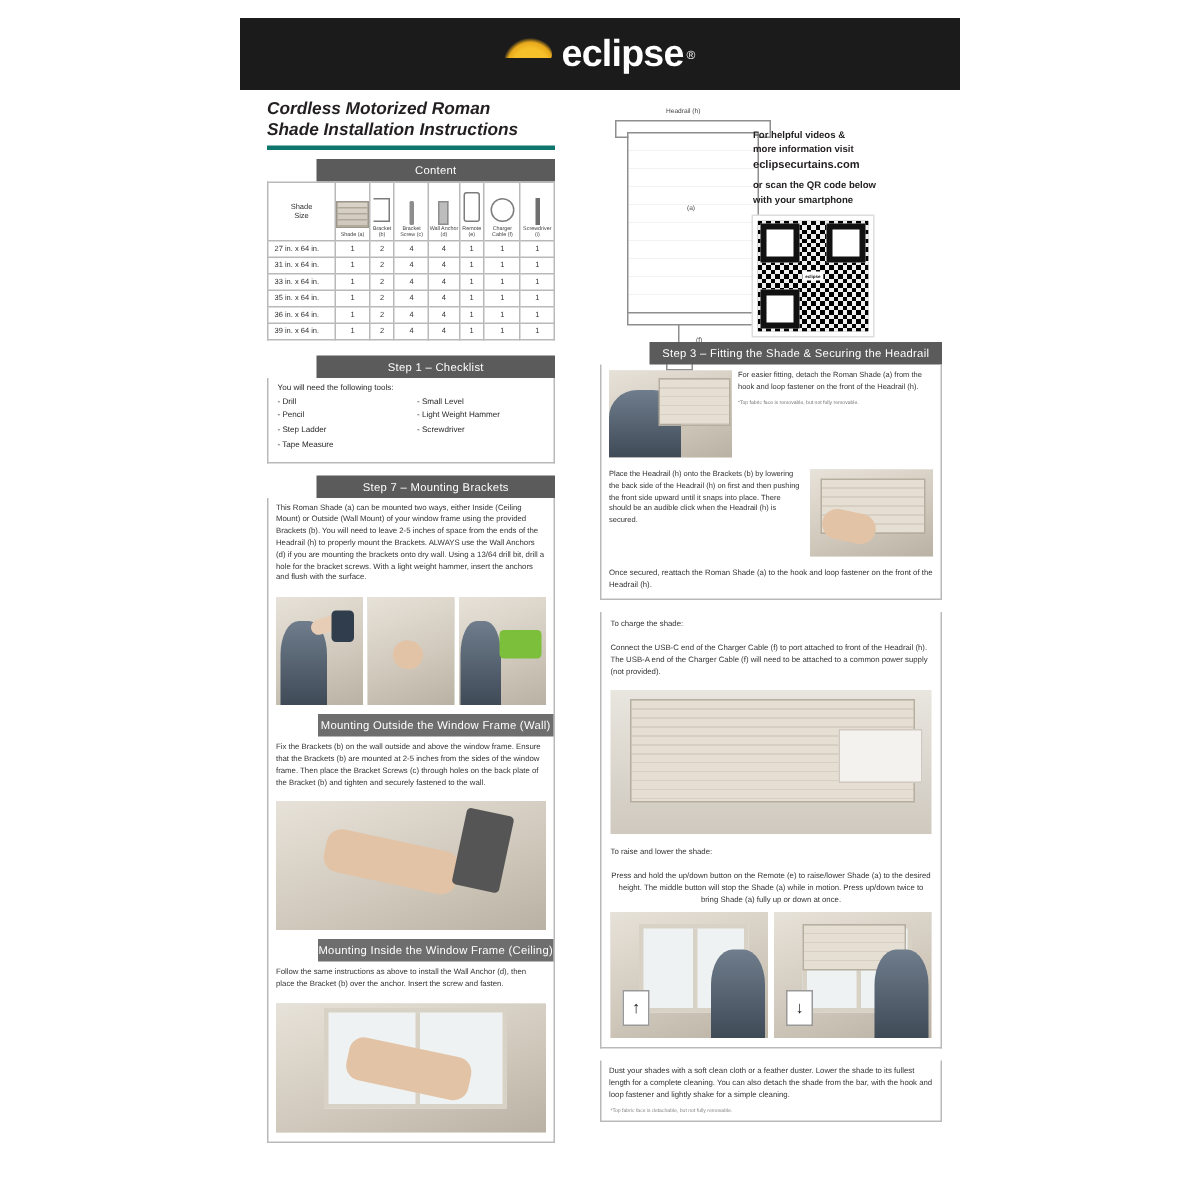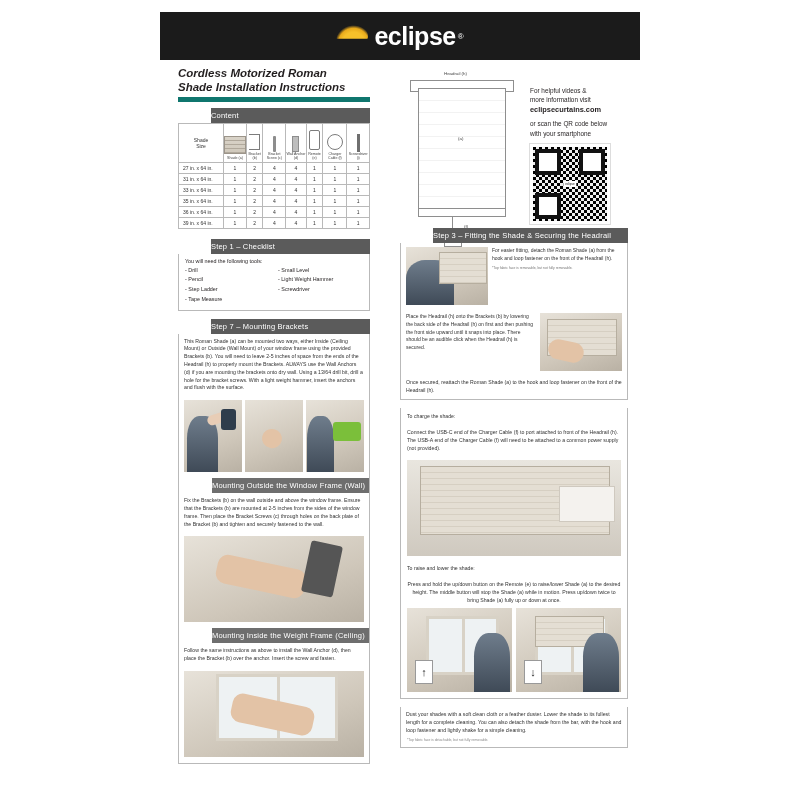--- a/index.html
+++ b/index.html
@@ -29,26 +29,26 @@
   }
   .logo-text{color:#ffffff;font-size:25px;letter-spacing:-0.5px;font-weight:600;}
   .logo-reg{color:#ffffff;font-size:8px;vertical-align:super;}
 
   
   .col-left{position:absolute;left:178px;top:66px;width:192px;}
   .col-right{position:absolute;left:400px;top:66px;width:228px;}
 
   .title{
     font-size:11.5px;font-weight:bold;font-style:italic;line-height:1.25;
-    border-bottom:5px solid #0f766e;padding-bottom:2px;margin-bottom:6px;
+    border-bottom:3px solid #0f766e;padding-bottom:2px;margin-bottom:6px;
   }
 
   
   .bar{
-    background:#5b5b5b;color:#ffffff;font-size:7.5px;
+    background:#5b5b5b;color:#ffffff;font-size:7.5px;text-align:center;
     padding:3px 0;letter-spacing:.2px;margin-left:33px;
   }
   .bar.sub{background:#6e6e6e;}
   .panel{border:1px solid #b9b9b9;border-top:none;}
   .panel .body{padding:4px 5px;font-size:5.2px;line-height:1.5;color:#333;}
 
   
   table.content{border-collapse:collapse;width:100%;font-size:5px;}
   table.content td,table.content th{border:1px solid #b9b9b9;text-align:center;padding:2px 0;color:#333;}
   table.content td.sz{text-align:left;padding-left:4px;width:40px;font-size:5px;}
@@ -91,21 +91,21 @@
   }
   .dg-label{position:absolute;font-size:4.4px;color:#444;}
   .dg-box{position:absolute;left:18px;top:22px;width:86px;height:120px;
     background:repeating-linear-gradient(#ffffff 0 11px,#f2f2f2 11px 12px);
     border:1px solid #8e8e8e;}
   .dg-top{position:absolute;left:10px;top:14px;width:102px;height:10px;border:1px solid #8e8e8e;background:#fff;}
   .dg-bottom{position:absolute;left:18px;top:142px;width:86px;height:7px;border:1px solid #8e8e8e;background:#fff;}
   .dg-cable{position:absolute;left:52px;top:150px;width:1px;height:22px;background:#8e8e8e;}
   .dg-plug{position:absolute;left:44px;top:170px;width:16px;height:9px;border:1px solid #8e8e8e;background:#fff;}
 
-  .qr-block{position:absolute;left:530px;top:86px;width:100px;}
+  .qr-block{position:absolute;left:502px;top:86px;width:100px;font-weight:bold;}
   .qr-text{font-size:6.4px;line-height:1.45;color:#231f20;}
   .qr-text b{font-size:7.4px;}
   .qr{width:74px;height:74px;margin-top:6px;
     background:
       repeating-linear-gradient(90deg,#111 0 3px,#fff 3px 6px),
       repeating-linear-gradient(#111 0 3px,#fff 3px 6px);
     background-blend-mode:difference;border:3px solid #fff;outline:1px solid #ddd;position:relative;}
   .qr:before,.qr:after{content:"";position:absolute;width:18px;height:18px;border:4px solid #111;background:#fff;}
   .qr:before{left:2px;top:2px;}
   .qr:after{right:2px;top:2px;}
@@ -300,21 +300,21 @@
       <div class="bar sub">Mounting Outside the Window Frame (Wall)</div>
       <div class="body">Fix the Brackets (b) on the wall outside and above the window frame. Ensure that the Brackets (b) are mounted at 2-5 inches from the sides of the window frame. Then place the Bracket Screws (c) through holes on the back plate of the Bracket (b) and tighten and securely fastened to the wall.</div>
       <div class="photos">
         <div class="photo wide">
           <div class="ph-wall"></div>
             <div class="ph-hand" style="left:18%;top:30%;width:50%;height:34%"></div>
           <div class="ph-tool" style="right:14%;top:8%;width:18%;height:60%;background:#555;transform:rotate(12deg)"></div>
         </div>
       </div>
 
-      <div class="bar sub">Mounting Inside the Weight Frame (Ceiling)</div>
+      <div class="bar sub">Mounting Inside the Window Frame (Ceiling)</div>
       <div class="body">Follow the same instructions as above to install the Wall Anchor (d), then place the Bracket (b) over the anchor. Insert the screw and fasten.</div>
       <div class="photos">
         <div class="photo wide">
           <div class="ph-wall"></div>
           <div class="ph-window" style="top:4%;height:70%"></div>
           <div class="ph-hand" style="left:26%;top:34%;width:46%;height:34%"></div>
         </div>
       </div>
     </div>
   </div>

